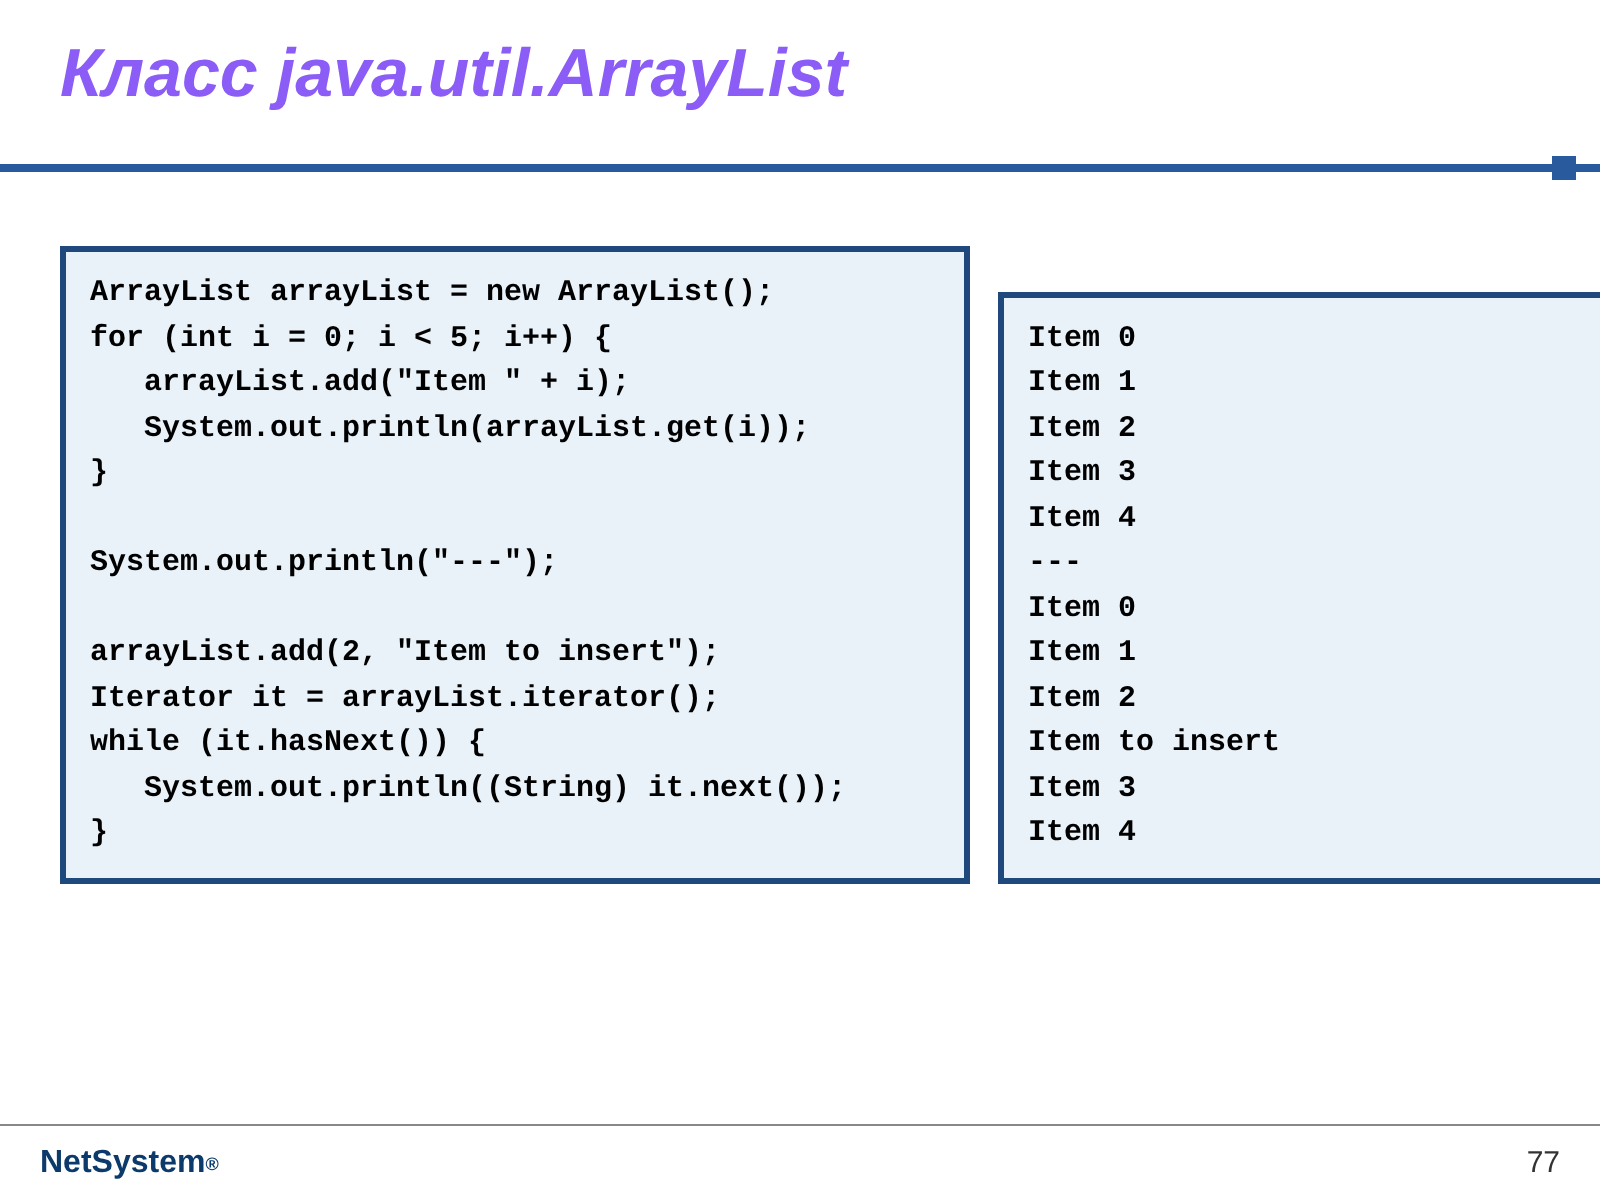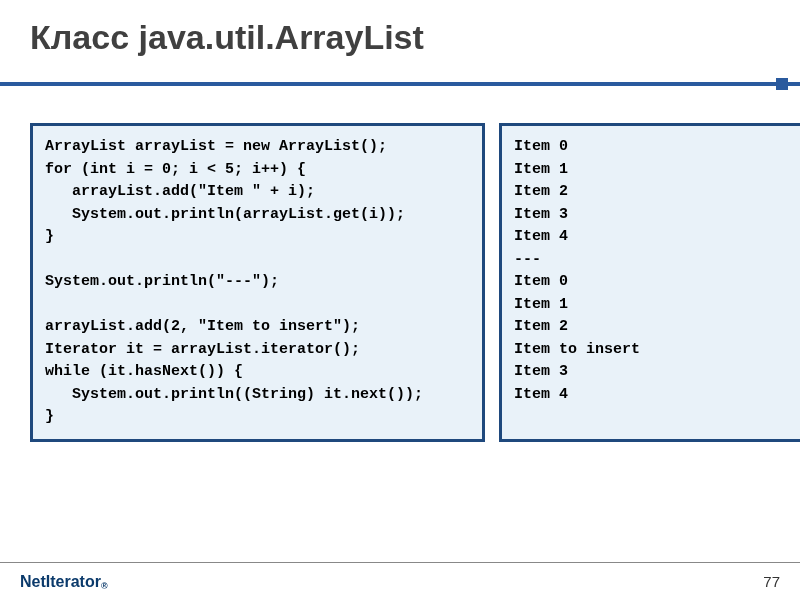--- a/index.html
+++ b/index.html
@@ -17,23 +17,24 @@
     }
     .slide {
       width: 100%;
       height: 100%;
       padding: 18px 30px 0 30px;
       position: relative;
     }
     .title {
       font-size: 34px;
       font-weight: bold;
-      color: #404040;
+      color: #8b5cf6;
       margin-bottom: 20px;
       letter-spacing: 0px;
+      font-style: italic;
     }
     .divider-line {
       position: absolute;
       left: 0;
       right: 0;
       top: 82px;
       height: 4px;
       background: #2a5a9e;
     }
     .divider-line::after {
@@ -43,20 +44,21 @@
       top: -4px;
       width: 12px;
       height: 12px;
       background: #2a5a9e;
     }
     .content {
       display: flex;
       gap: 14px;
       margin-top: 66px;
       padding: 0 0px;
+      align-items: flex-end;
     }
     .code-box {
       background: #E9F2F9;
       border: 3px solid #1F497D;
       padding: 10px 12px;
       font-family: "Courier New", Courier, monospace;
       font-weight: bold;
       font-size: 15px;
       line-height: 1.5;
       color: #000;
@@ -81,21 +83,21 @@
       align-items: center;
       justify-content: space-between;
       padding: 0 20px;
       background: #fff;
     }
     .logo {
       font-size: 16px;
       font-weight: bold;
       color: #0b3a6b;
       display: flex;
-      align-items: flex-end;
+      align-items: center;
     }
     .logo .net {
       color: #0b3a6b;
     }
     .logo .cracker {
       color: #0b3a6b;
     }
     .logo .reg {
       font-size: 9px;
       vertical-align: super;
@@ -136,18 +138,18 @@
 Item 1
 Item 2
 Item to insert
 Item 3
 Item 4</div>
   </div>
 
   <div class="footer">
     <div class="logo">
       <span class="net">Net</span>
-        <span class="cracker">Iterator</span>
+        <span class="cracker">System</span>
         <span class="reg">®</span>
     </div>
     <div class="page-num">77</div>
   </div>
 </div>
 
 </body></html>

